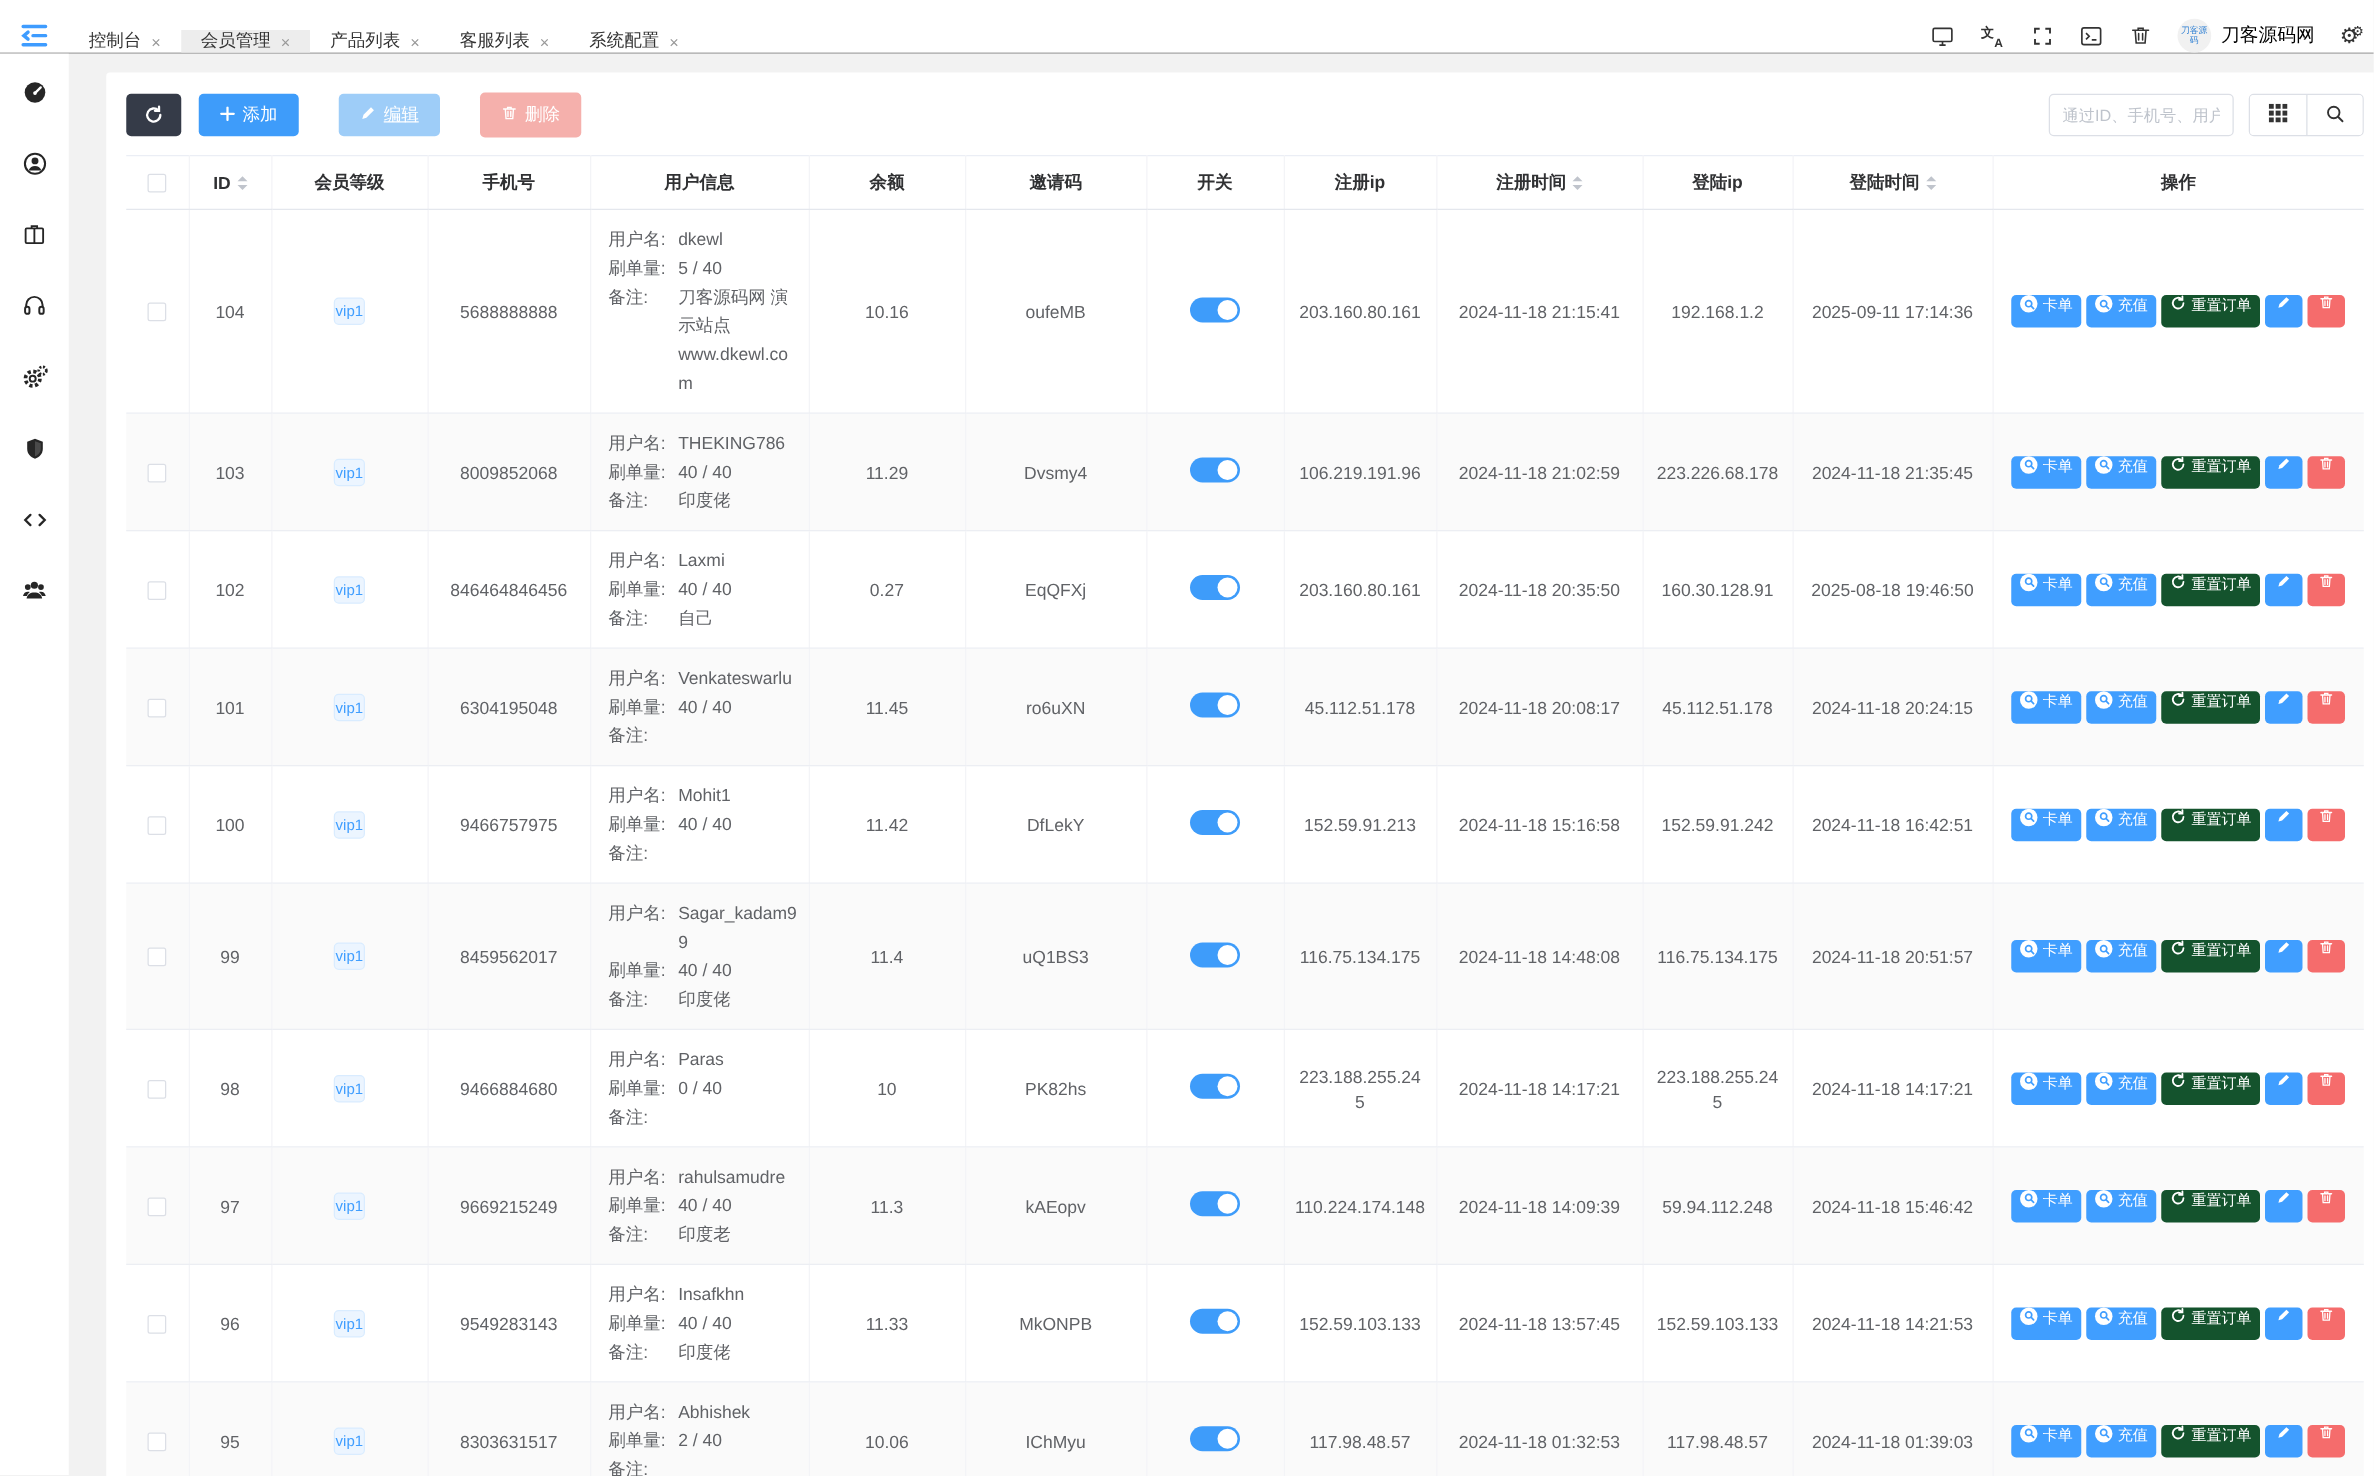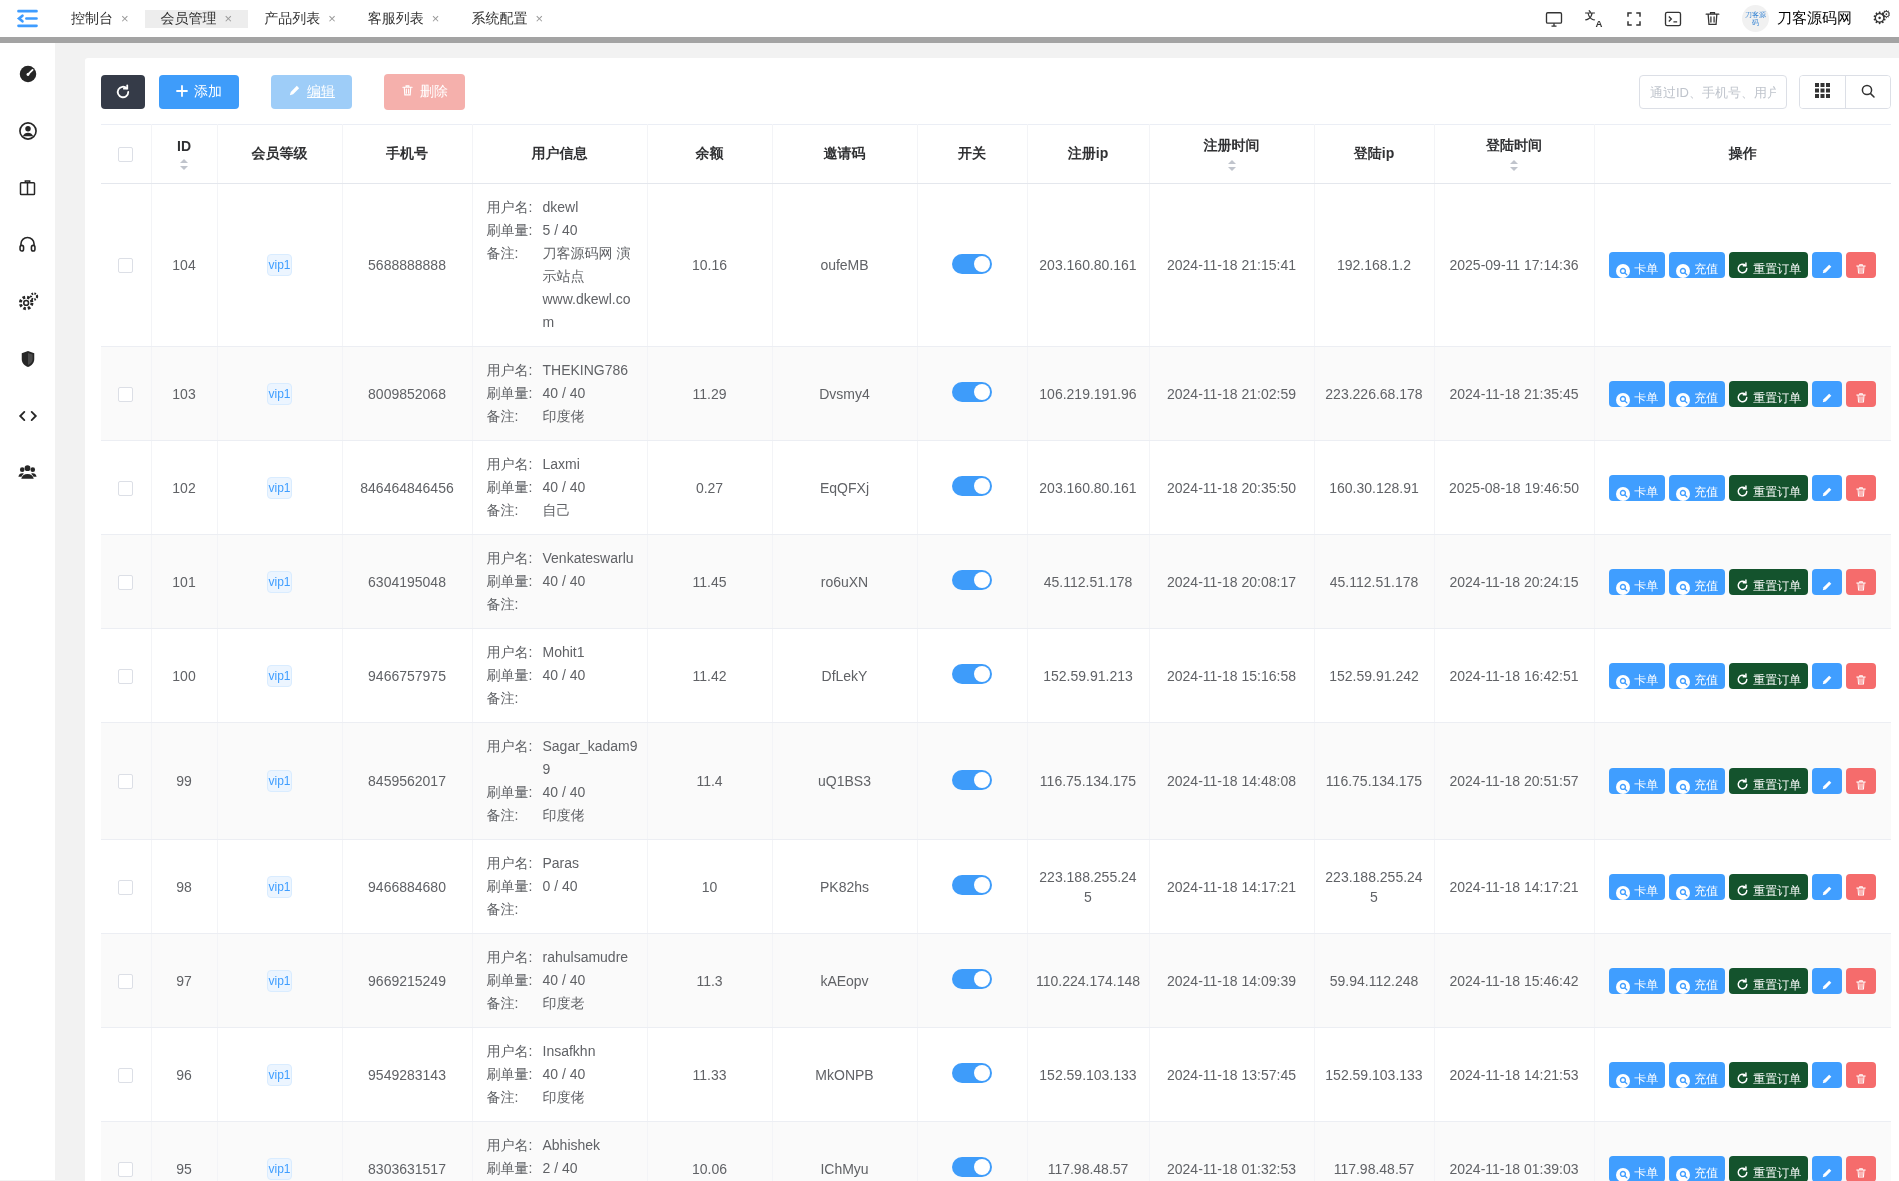--- a/index.html
+++ b/index.html
@@ -1,20 +1,20 @@
 <!DOCTYPE html>
 <html><head>
 <meta charset="utf-8">
 <style>
   * { box-sizing: border-box; margin: 0; padding: 0; }
   html,body { width:1899px; height:1181px; overflow:hidden; }
   body { font-family:"Liberation Sans","DejaVu Sans",sans-serif; background:#f2f2f2; color:#333; font-size:14px; }
 
   
-  .topbar { height:43px; background:#fff; display:flex; align-items:center; border-bottom:6px solid #a3a3a3; }
+  .topbar { height:43px; background:#fff; display:flex; align-items:flex-end; border-bottom:1px solid #a3a3a3; }
   .hamburger { width:55px; display:flex; align-items:center; justify-content:center; cursor:pointer; }
   .tabs { display:flex; align-items:stretch; }
   .tab { display:flex; align-items:center; gap:8px; padding:0 16px; font-size:14px; color:#333; cursor:pointer; white-space:nowrap; }
   .tab.active { background:#ededed; }
   .tab-x { color:#999; font-size:13px; line-height:1; }
   .topbar-right { margin-left:auto; display:flex; align-items:center; gap:20px; padding-right:14px; }
   .tb-ico { display:inline-flex; align-items:center; justify-content:center; color:#333; cursor:pointer; }
   .brand { display:flex; align-items:center; gap:8px; cursor:pointer; }
   .brand-logo { width:27px; height:27px; border-radius:50%; background:#f1f1f1; color:#2d7fd3; font-size:7px; line-height:1.1; display:flex; align-items:center; justify-content:center; text-align:center; overflow:hidden; }
   .brand-name { font-size:15px; color:#000000; }
@@ -40,39 +40,39 @@
   .search-input::placeholder { color:#bfc4cc; }
   .view-group { display:flex; height:34px; border:1px solid #dcdfe6; border-radius:4px; overflow:hidden; background:#fff; }
   .view-group .vg-btn { width:45px; display:flex; align-items:center; justify-content:center; background:#fff; border:none; cursor:pointer; color:#333; }
   .view-group .vg-btn + .vg-btn { border-left:1px solid #dcdfe6; }
 
   
   table { width:100%; border-collapse:collapse; table-layout:fixed; }
   .col0{width:50px}.col1{width:66px}.col2{width:125px}.col3{width:130px}.col4{width:175px}.col5{width:125px}.col6{width:145px}.col7{width:110px}.col8{width:122px}.col9{width:165px}.col10{width:120px}.col11{width:160px}.col12{width:297px}
   th { border-top:1px solid #ebeef5; border-bottom:1px solid #e4e7ed; border-right:1px solid #f3f4f7; padding:12px 6px; color:#303133; font-weight:bold; font-size:14px; }
   th:last-child, td:last-child { border-right:none; }
-  .th-wrap { display:flex; align-items:center; justify-content:center; gap:5px;flex-direction:column; }
+  .th-wrap { display:flex; align-items:center; justify-content:center; gap:5px; }
   .sort { display:inline-flex; flex-direction:column; cursor:pointer; }
   .sort i { display:block; width:0; height:0; border:4px solid transparent; }
   .sort .up { border-bottom-color:#c0c4cc; border-top-width:0; margin-bottom:3px; }
   .sort .dn { border-top-color:#c0c4cc; border-bottom-width:0; }
   td { border-bottom:1px solid #eceef3; border-right:1px solid #f3f4f7; padding:12px 8px; color:#606266; font-size:14px; vertical-align:middle; }
   tr.striped td { background:#fafafa; }
   .c-center { text-align:center; }
   .ip { word-break:break-all; line-height:20px; }
   .checkbox { display:inline-block; width:15px; height:15px; border:1px solid #dcdfe6; border-radius:2px; background:#fff; cursor:pointer; vertical-align:middle; }
   .badge { display:inline-block; padding:4px 0; font-size:12px; color:#409eff; background:#ecf5ff; border:1px solid #d9ecff; border-radius:4px; line-height:1; }
   .u-info { padding-left:14px; }
   .u-line { display:flex; line-height:23px; }
   .u-lab { flex:none; width:56px; }
   .u-val { word-break:break-word; }
   .toggle { position:relative; display:inline-block; width:40px; height:20px; border-radius:10px; background:#3e9cfa; cursor:pointer; }
   .toggle .knob { position:absolute; top:2px; right:2px; width:16px; height:16px; border-radius:50%; background:#fff; }
   .acts { white-space:nowrap; }
-  .abtn { display:inline-flex; align-items:flex-end; gap:4px; height:26px; padding:0 7px; border:none; border-radius:4px; color:#fff; font-size:12px; cursor:pointer; margin:0 2px; vertical-align:middle; font-family:inherit; }
+  .abtn { display:inline-flex; align-items:flex-start; gap:4px; height:26px; padding:0 7px; border:none; border-radius:4px; color:#fff; font-size:12px; cursor:pointer; margin:0 2px; vertical-align:middle; font-family:inherit; }
   .abtn.blue { background:#409eff; }
   .abtn.green { background:#14532d; }
   .abtn.red { background:#f56c6c; }
   .abtn.icon-only { width:30px; padding:0; justify-content:center; }
   .circle-ico { width:14px; height:14px; border-radius:50%; background:#fff; color:#409eff; display:inline-flex; align-items:center; justify-content:center; flex:none; }
 </style>
 </head>
 <body>
 
 <div class="topbar">

